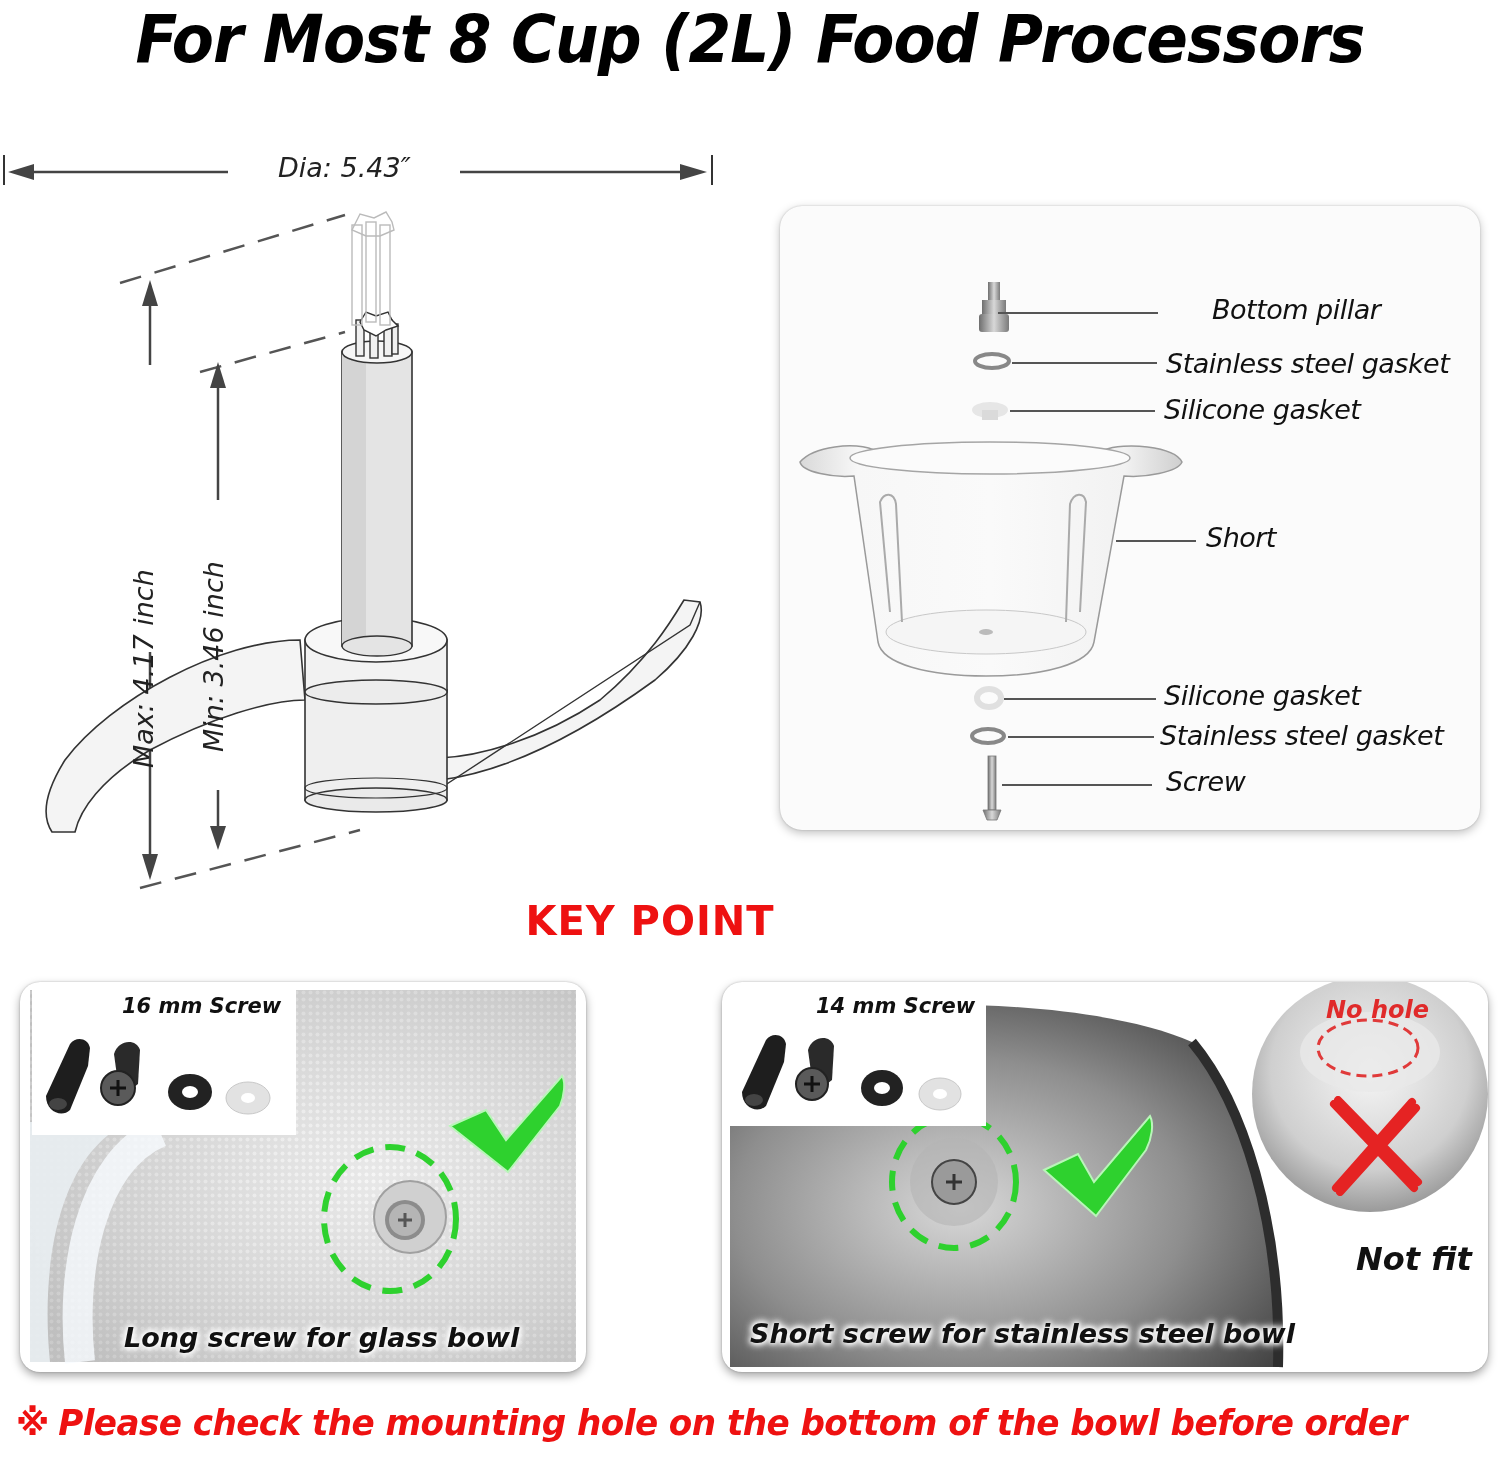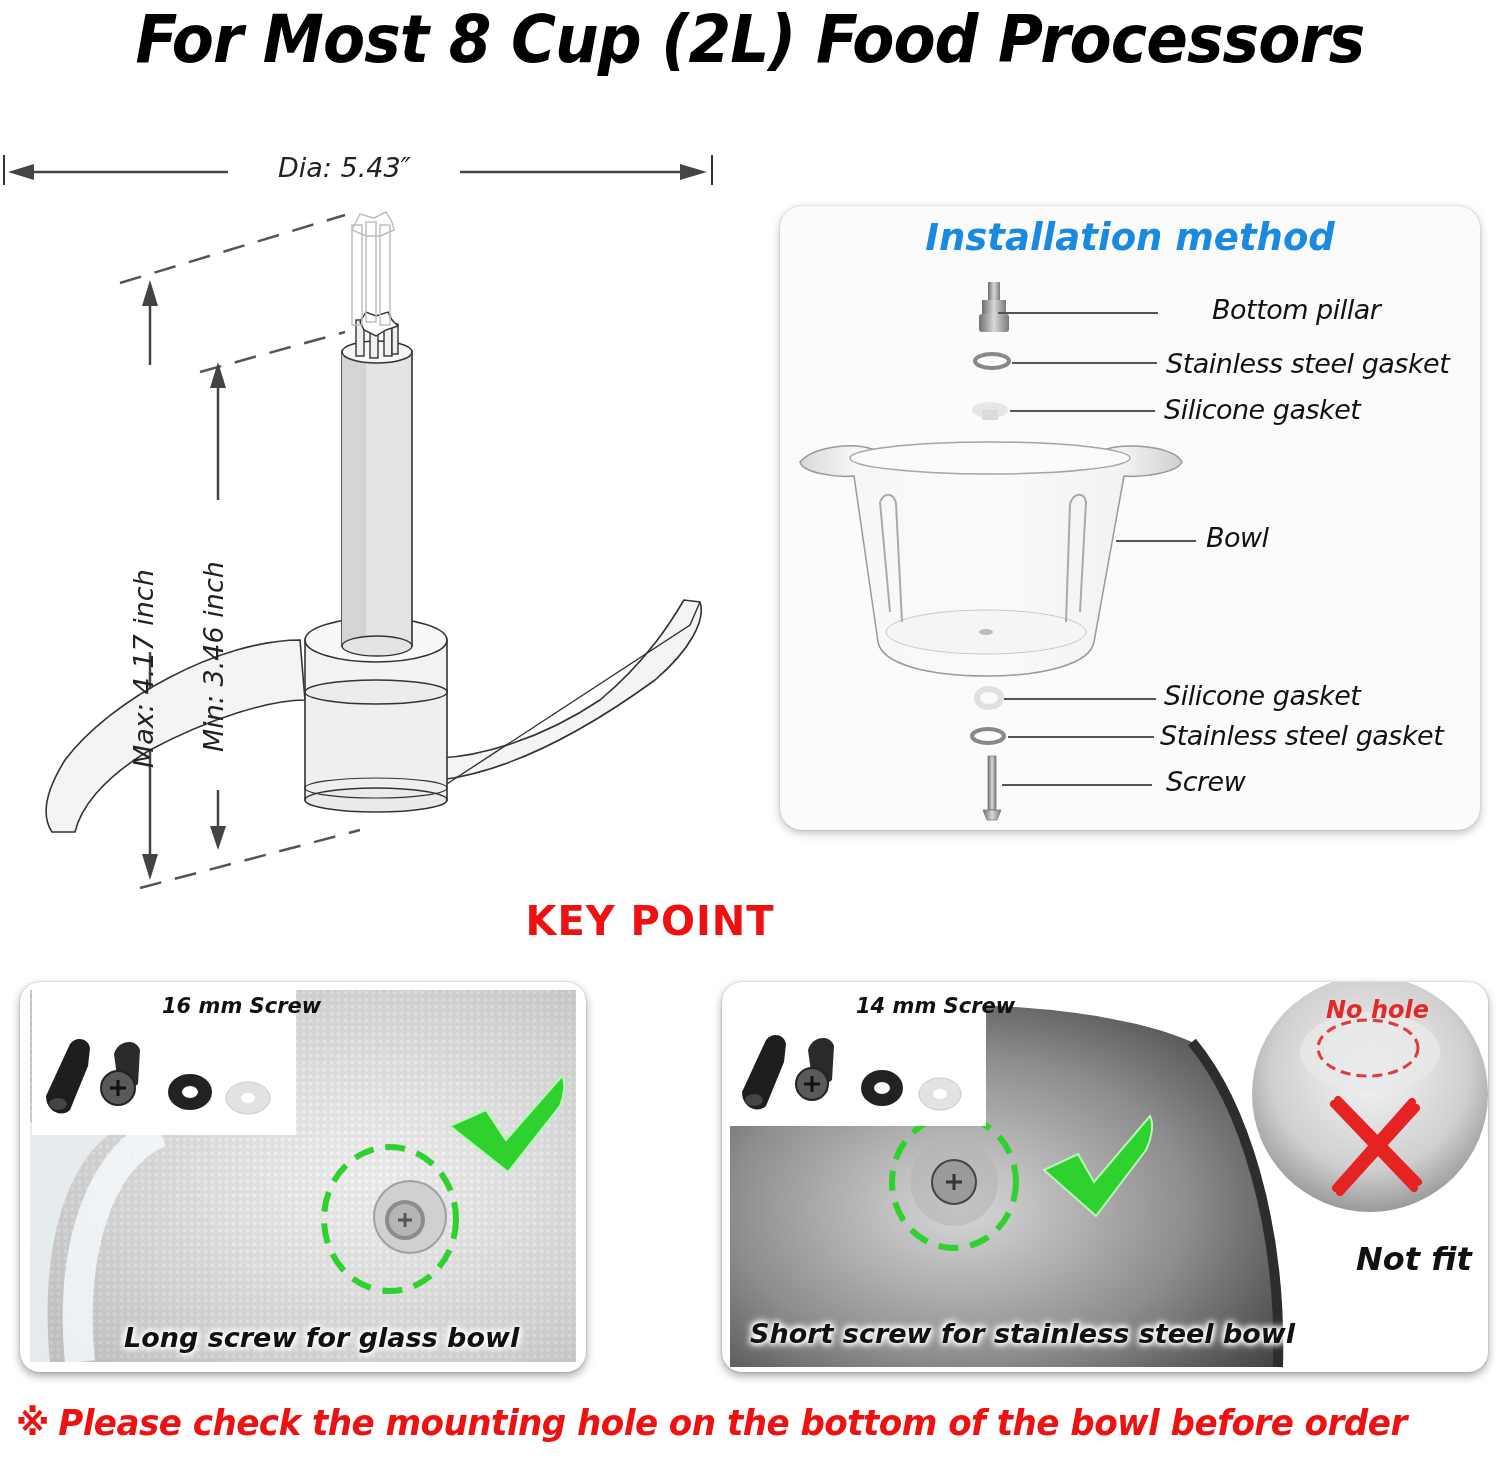--- a/index.html
+++ b/index.html
@@ -46,21 +46,21 @@
     overflow: hidden;
   }
   .card-glass { left: 20px; top: 982px; width: 566px; height: 390px; }
   .card-steel { left: 722px; top: 982px; width: 766px; height: 390px; }
 
   .inset {
     background: #fff; position: absolute; left: 12px; top: 8px;
   }
   .screw-label {
     font-family: "DejaVu Sans", sans-serif; font-style: italic; font-weight: bold; font-size: 21px; color: #111;
-    position: absolute; white-space: nowrap; margin-left: 40px;
+    position: absolute; white-space: nowrap;
   }
   .caption {
     font-family: "DejaVu Sans", sans-serif; font-style: italic; font-weight: bold; font-size: 27px; color: #111;
     position: absolute; white-space: nowrap;
     text-shadow: 0 0 4px #fff, 0 0 6px #fff, 0 0 8px #fff, 0 0 10px #fff;
     text-align: center;
   }
 
   .footer-note {
     left: 16px; top: 1402px; width: 1480px; white-space: nowrap;
@@ -134,21 +134,20 @@
       <path d="M352,230 L360,214 L374,218 L386,212 L392,222 L394,230 L380,236 L366,236 Z"></path>
     </g>
   </svg>
 
   <div class="abs dim-label dia-label" style="left:278px;top:12px;">Dia: 5.43″</div>
   <div class="abs dim-label vert-label" style="left:128px;top:628px;">Max: 4.17 inch</div>
   <div class="abs dim-label vert-label" style="left:198px;top:612px;">Min: 3.46 inch</div>
 </div>
 
 <div class="abs install-card">
-  <div class="abs install-title">Installation method</div>
 
   <svg class="abs" style="left:196px;top:74px;" width="36" height="56">
     <defs>
         <linearGradient id="metal" x1="0" x2="1">
           <stop offset="0" stop-color="#6e6e6e"></stop>
           <stop offset="0.5" stop-color="#d8d8d8"></stop>
           <stop offset="1" stop-color="#7a7a7a"></stop>
         </linearGradient>
       </defs>
     <rect x="12" y="2" width="12" height="20" fill="url(#metal)"></rect>
@@ -182,21 +181,21 @@
       </linearGradient>
     </defs>
     <path d="M6,30 C20,14 60,10 80,18 L310,18 C330,10 380,14 388,30 C384,40 350,46 330,44 L300,210 C296,232 250,244 192,244 C134,244 88,232 84,210 L60,44 C40,46 8,40 6,30 Z" fill="url(#glass)" stroke="#9a9a9a" stroke-width="1.5"></path>
     <ellipse cx="196" cy="26" rx="140" ry="16" fill="#fbfbfb" stroke="#a5a5a5" stroke-width="1.5"></ellipse>
     <ellipse cx="192" cy="200" rx="100" ry="22" fill="#f5f5f5" stroke="#c8c8c8" stroke-width="1"></ellipse>
     <ellipse cx="192" cy="200" rx="7" ry="3" fill="#bbb"></ellipse>
     <path d="M96,180 L86,70 C90,60 100,60 102,72 L108,190" fill="none" stroke="#aaa" stroke-width="2"></path>
     <path d="M286,180 L292,70 C290,60 280,60 276,72 L272,190" fill="none" stroke="#aaa" stroke-width="2"></path>
   </svg>
   <div class="abs leader" style="left:336px;top:334px;width:80px;"></div>
-  <div class="abs part-label" style="left:426px;top:316px;">Bowl</div>
+  <div class="abs part-label" style="left:426px;top:316px;">Short</div>
 
   <svg class="abs" style="left:194px;top:480px;" width="30" height="24">
     <ellipse cx="15" cy="12" rx="12" ry="9" fill="none" stroke="#e0e0e0" stroke-width="6"></ellipse>
   </svg>
   <div class="abs leader" style="left:224px;top:492px;width:152px;"></div>
   <div class="abs part-label" style="left:384px;top:474px;">Silicone gasket</div>
 
   <svg class="abs" style="left:188px;top:520px;" width="40" height="20">
     <ellipse cx="20" cy="10" rx="16" ry="7" fill="none" stroke="#888" stroke-width="4"></ellipse>
   </svg>

